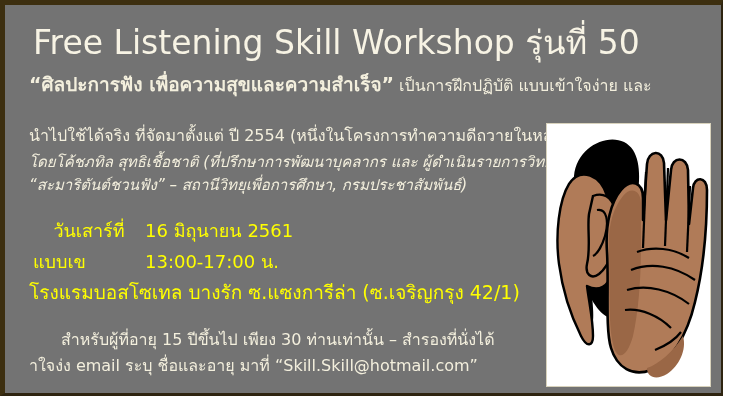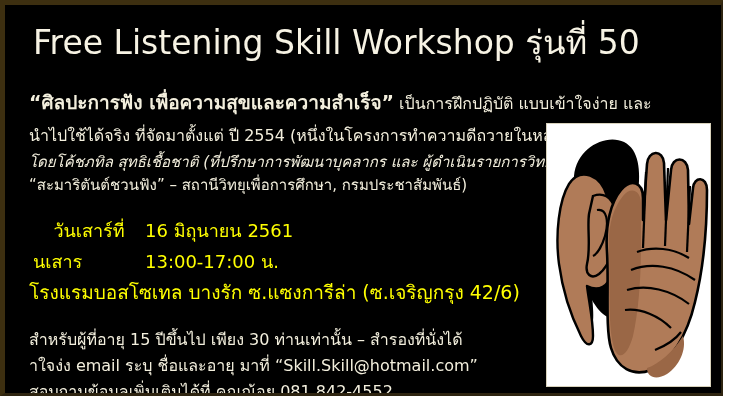--- a/index.html
+++ b/index.html
@@ -2,74 +2,74 @@
 <html><head>
 <meta charset="utf-8">
 <style>
   html,body{margin:0;padding:0;background:#ffffff;}
   body{
     width:740px;height:413px;overflow:hidden;
     font-family:"DejaVu Sans","Liberation Sans",sans-serif;
   }
   #poster{
     position:absolute;left:0;top:0;width:723px;height:396px;
-    background:#000000;
+    background:#737373;
     border-left:5px solid #3d2f10;
     border-top:5px solid #3d2f10;
     border-right:2px solid #2e2410;
     border-bottom:3px solid #2e2410;
     box-sizing:border-box;
     overflow:hidden;
   }
   .title{
     position:absolute;left:28px;top:18px;
     color:#f7f3e4;
     font-size:33px;line-height:40px;
     font-family:"DejaVu Sans","Liberation Sans",sans-serif;
     white-space:nowrap;
     letter-spacing:0px;
   }
   .subtitle{
-    position:absolute;left:24px;top:82px;
+    position:absolute;left:24px;top:64px;
     white-space:nowrap;
     color:#f3efdd;
   }
   .subtitle .lead{
     font-size:19px;font-weight:bold;
   }
   .subtitle .tail{
     font-size:16px;font-weight:normal;
   }
   .para{
     position:absolute;left:24px;
     color:#f3efdd;
     white-space:nowrap;
   }
   .p1{top:118px;font-size:16px;}
   .p2{top:145px;font-size:15px;font-style:italic;}
-  .p3{top:168px;font-size:15px;}
+  .p3{top:168px;font-size:15px;font-style:italic;}
 
   .ev{
     position:absolute;left:28px;
     color:#ffff00;
     white-space:nowrap;
     font-size:18px;
   }
   .ev-label{display:inline-block;width:112px;}
   .d1{top:211px;text-align:center;}
   .d2{top:242px;}
   .d3{top:272px;font-size:19px;left:24px;}
 
   .foot{
     position:absolute;left:24px;
     color:#f3efdd;
     white-space:nowrap;
     font-size:16px;
   }
-  .f1{top:322px;}
+  .f1{top:322px;margin-left:32px;}
   .f2{top:348px;}
   .f3{top:374px;}
   .ul{}
 
   
   #pic{
     position:absolute;left:541px;top:118px;width:163px;height:262px;
     background:#ffffff;
     border:1px solid #d8d2bc;
     overflow:hidden;
@@ -88,29 +88,28 @@
   </div>
 
   <div class="para p1">นำไปใช้ได้จริง ที่จัดมาตั้งแต่ ปี 2554 (หนึ่งในโครงการทำความดีถวายในหลวง ร.๙)</div>
   <div class="para p2">โดยโค้ชภทิล สุทธิเชื้อชาติ (ที่ปรึกษาการพัฒนาบุคลากร และ ผู้ดำเนินรายการวิทยุ</div>
   <div class="para p3">“สะมาริตันต์ชวนฟัง” – สถานีวิทยุเพื่อการศึกษา, กรมประชาสัมพันธ์)</div>
 
   <div class="ev d1">
     <span class="ev-label">วันเสาร์ที่</span><span>16 มิถุนายน 2561</span>
   </div>
   <div class="ev d2">
-    <span class="ev-label">นเสาร</span><span>13:00-17:00 น.</span>
+    <span class="ev-label">แบบเข</span><span>13:00-17:00 น.</span>
   </div>
-  <div class="ev d3">โรงแรมบอสโซเทล บางรัก ซ.แซงการีล่า (ซ.เจริญกรุง 42/6)</div>
+  <div class="ev d3">โรงแรมบอสโซเทล บางรัก ซ.แซงการีล่า (ซ.เจริญกรุง 42/1)</div>
 
   <div class="foot f1">สำหรับผู้ที่อายุ 15 ปีขึ้นไป เพียง 30 ท่านเท่านั้น – สำรองที่นั่งได้</div>
   <div class="foot f2">
     <span>าใจง่ง email ระบุ </span><span class="ul">ชื่อและอายุ</span><span> มาที่ “Skill.Skill@hotmail.com”</span>
   </div>
-  <div class="foot f3">สอบถามข้อมูลเพิ่มเติมได้ที่ คุณณ้อย 081 842-4552</div>
 
   <div id="pic">
     <svg viewBox="0 0 163 262" xmlns="http://www.w3.org/2000/svg">
       <rect x="0" y="0" width="163" height="262" fill="#ffffff"></rect>
 
       <path d="M27 52 C30 18 72 4 86 26 C96 42 92 70 86 92
                C80 116 74 150 76 178 C78 196 66 198 56 190
                C44 180 30 150 26 110 C23 82 25 64 27 52 Z" fill="#000000"></path>
       <path d="M44 160 C46 184 48 196 44 206 C40 194 32 176 30 162 Z" fill="#000000"></path>
 

